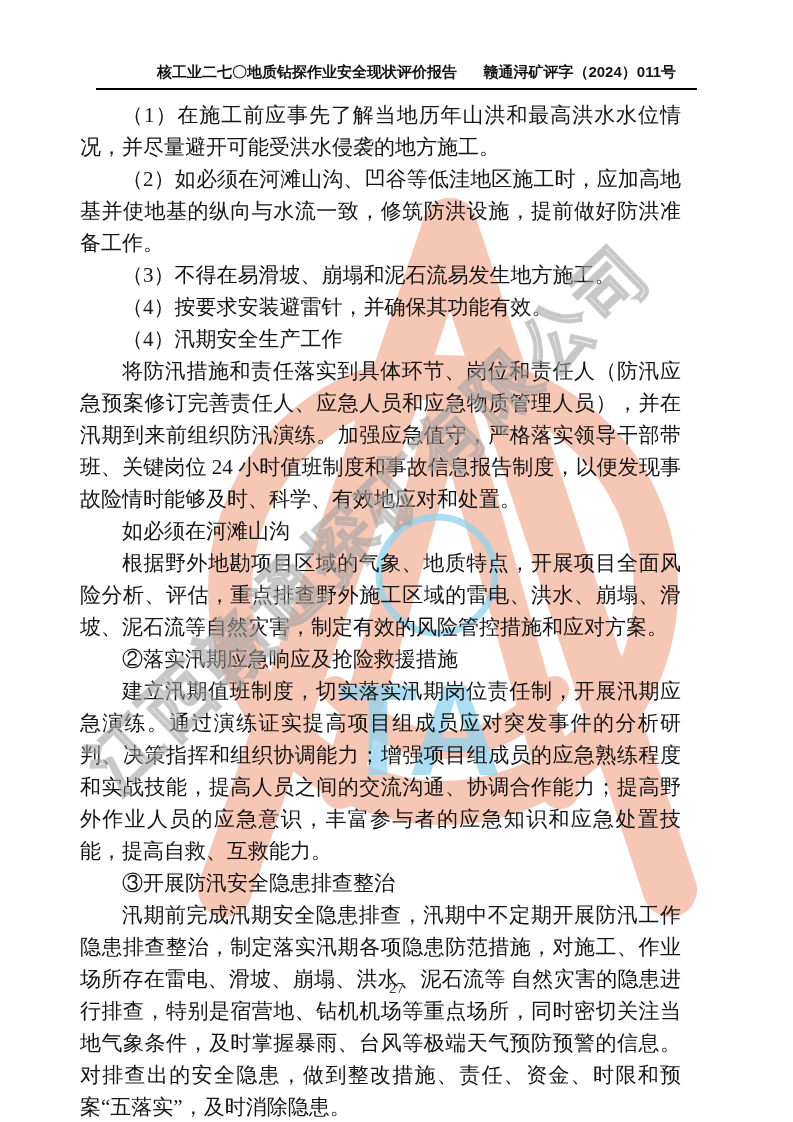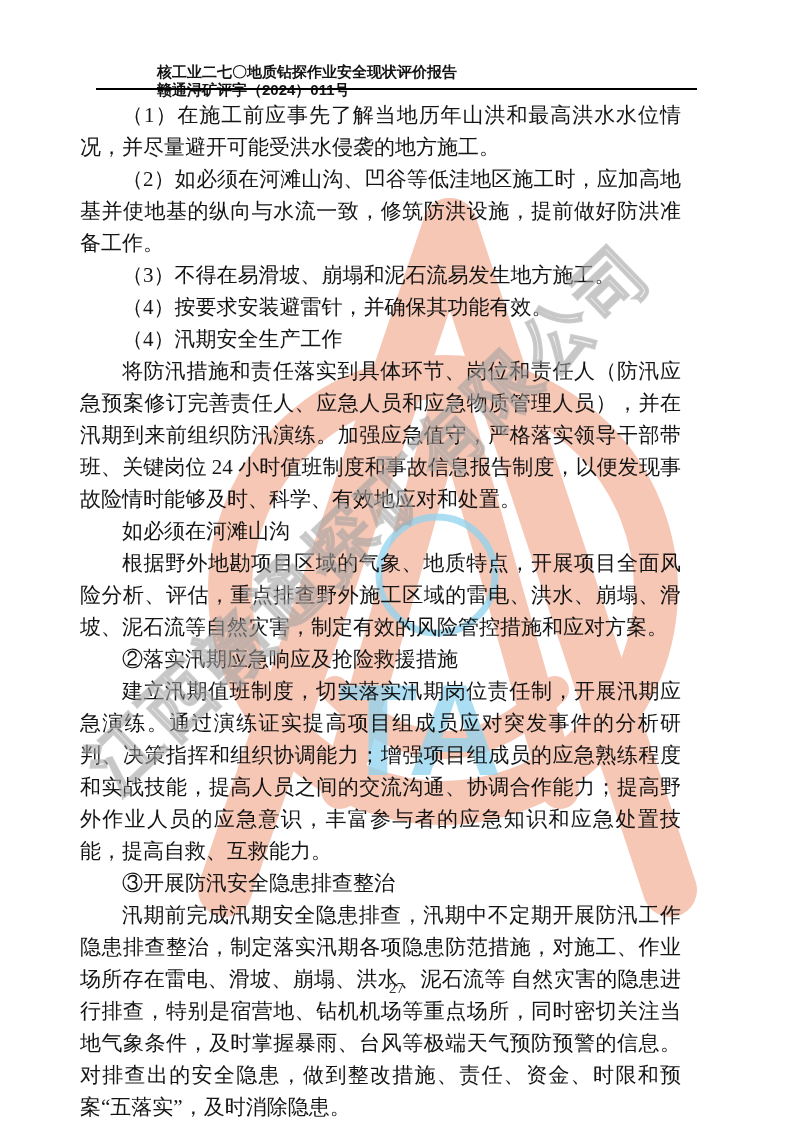--- a/index.html
+++ b/index.html
@@ -7,21 +7,21 @@
     position:relative;width:793px;height:1122px;margin:0 auto;
     background:#ffffff;overflow:hidden;
     font-family:"Liberation Serif","DejaVu Serif",serif;color:#141414;
   }
   
   .hdr{
     position:absolute;left:96px;top:63px;width:601px;
     display:flex;justify-content:space-between;align-items:baseline;
     box-sizing:border-box;padding-left:61px;padding-right:21px;
     font-family:"Liberation Sans","DejaVu Sans",sans-serif;
-    font-weight:bold;font-size:15px;line-height:18px;white-space:nowrap;flex-direction:column;
+    font-weight:bold;font-size:15px;line-height:18px;white-space:nowrap;
   }
   .hdr-rule{
     position:absolute;left:96px;top:88px;width:601px;height:0;
     border-top:2px solid #000;
   }
   
   .content{
     position:absolute;left:80px;top:99px;width:601px;z-index:2;
     font-size:21px;line-height:32px;text-align:justify;
   }

